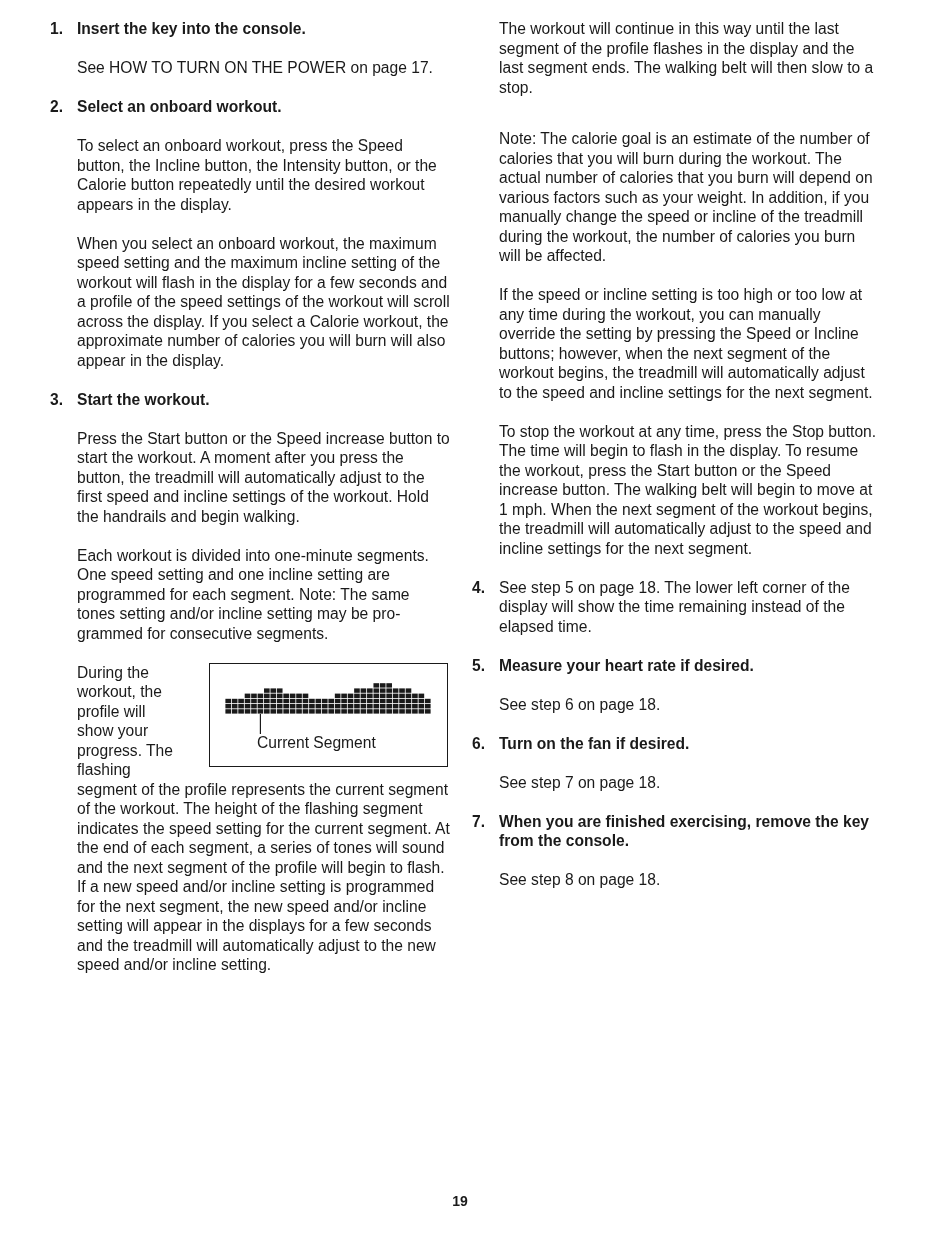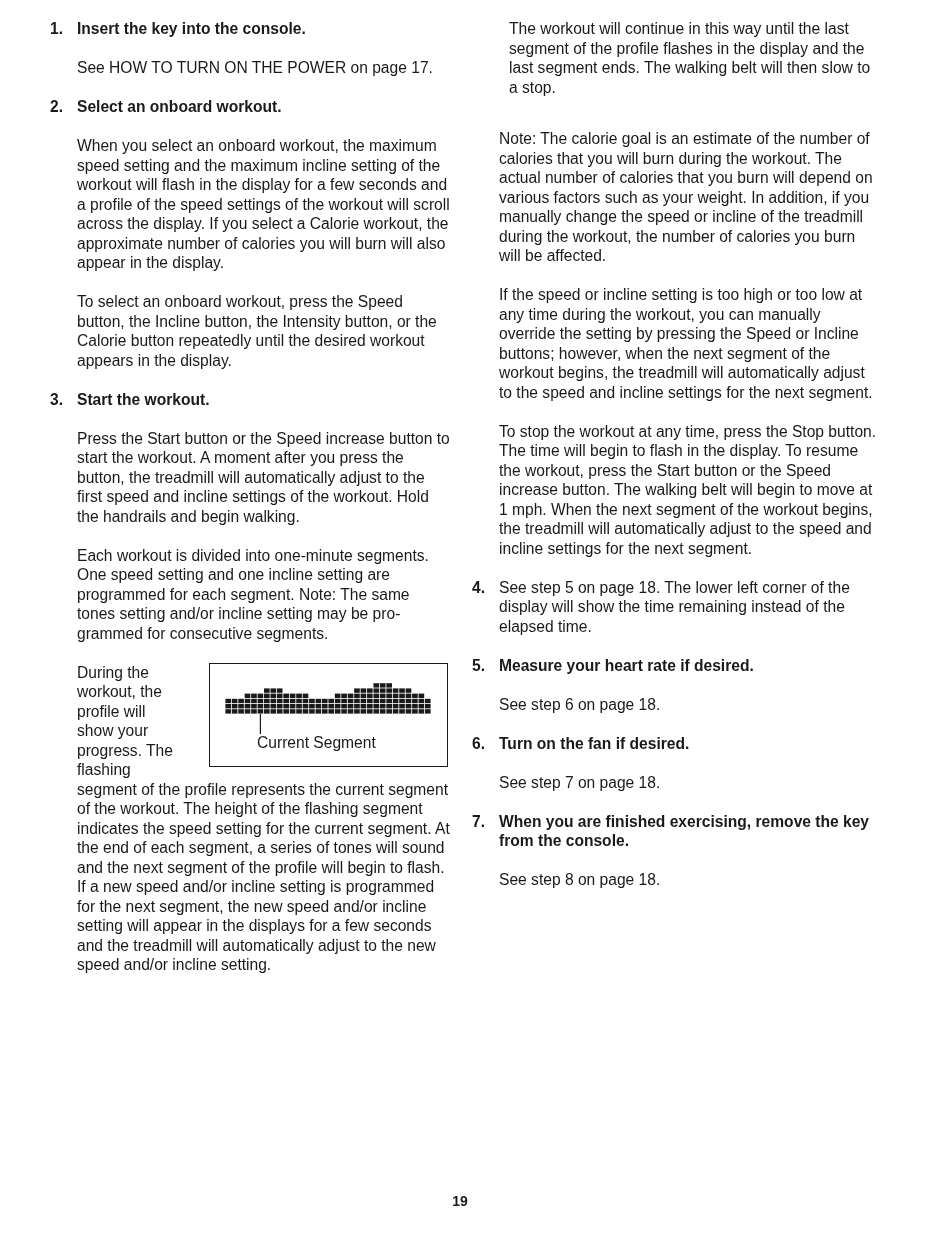--- a/index.html
+++ b/index.html
@@ -30,22 +30,22 @@
   <div class="step">
     <span class="step-num">1.</span>
     <span class="step-title">Insert the key into the console.</span>
   </div>
   <p class="para">See HOW TO TURN ON THE POWER on page 17.</p>
 
   <div class="step">
     <span class="step-num">2.</span>
     <span class="step-title">Select an onboard workout.</span>
   </div>
+  <p class="para">To select an onboard workout, press the Speed button, the Incline button, the Intensity button, or the Calorie button repeatedly until the desired workout appears in the display.</p>
   <p class="para">When you select an onboard workout, the maxi­mum speed setting and the maximum incline set­ting of the workout will flash in the display for a few seconds and a profile of the speed settings of the workout will scroll across the display. If you select a Calorie workout, the approximate number of calo­ries you will burn will also appear in the display.</p>
-  <p class="para">To select an onboard workout, press the Speed button, the Incline button, the Intensity button, or the Calorie button repeatedly until the desired workout appears in the display.</p>
 
   <div class="step">
     <span class="step-num">3.</span>
     <span class="step-title">Start the workout.</span>
   </div>
   <p class="para">Press the Start button or the Speed increase button to start the workout. A moment after you press the button, the treadmill will automatically adjust to the first speed and incline settings of the workout. Hold the handrails and begin walking.</p>
   <p class="para">Each workout is divided into one-minute segments. One speed setting and one incline setting are programmed for each segment. Note: The same tones setting and/or incline setting may be pro­grammed for consecutive segments.</p>
 
   <div class="float-wrap">
     <div class="figure">
@@ -187,21 +187,21 @@
           <rect x="214.96" y="34.80" width="5.64" height="4.40" fill="#1a1a1a"></rect>
           <line x1="50.40625" x2="50.40625" y1="50" y2="70" stroke="#1a1a1a" stroke-width="1.2"></line>
         </svg>
       <span class="fig-label">Current Segment</span>
     </div>
     <span>During the workout, the profile will show your progress. The flashing segment of the profile represents the current segment of the workout. The height of the flashing segment indi­cates the speed setting for the current segment. At the end of each segment, a series of tones will sound and the next segment of the profile will begin to flash. If a new speed and/or incline setting is programmed for the next segment, the new speed and/or incline setting will appear in the displays for a few seconds and the treadmill will automatically adjust to the new speed and/or incline setting.</span>
   </div>
 </div>
 
 <div class="col col-right">
-  <p class="para" style="margin-left:37px">The workout will continue in this way until the last segment of the profile flashes in the display and the last segment ends. The walking belt will then slow to a stop.</p>
+  <p class="para" style="margin-left:27px">The workout will continue in this way until the last segment of the profile flashes in the display and the last segment ends. The walking belt will then slow to a stop.</p>
   <p class="para b">Note: The calorie goal is an estimate of the number of calories that you will burn during the workout. The actual number of calories that you burn will depend on various factors such as your weight. In addition, if you manu­ally change the speed or incline of the treadmill during the workout, the number of calories you burn will be affected.</p>
   <p class="para"><span>If the speed or incline setting is too high or too low at any time during the workout, you can manu­ally override the setting by pressing the Speed or Incline buttons; </span><span class="b">however, when the next segment of the workout begins, the treadmill will auto­matically adjust to the speed and incline set­tings for the next segment.</span></p>
   <p class="para">To stop the workout at any time, press the Stop button. The time will begin to flash in the display. To resume the workout, press the Start button or the Speed increase button. The walking belt will begin to move at 1 mph. When the next segment of the workout begins, the treadmill will automatically adjust to the speed and incline settings for the next segment.</p>
 
   <div class="step">
     <span class="step-num">4.</span>
   </div>
   <p class="para">See step 5 on page 18. The lower left corner of the display will show the time remaining instead of the elapsed time.</p>
 
   <div class="step">

